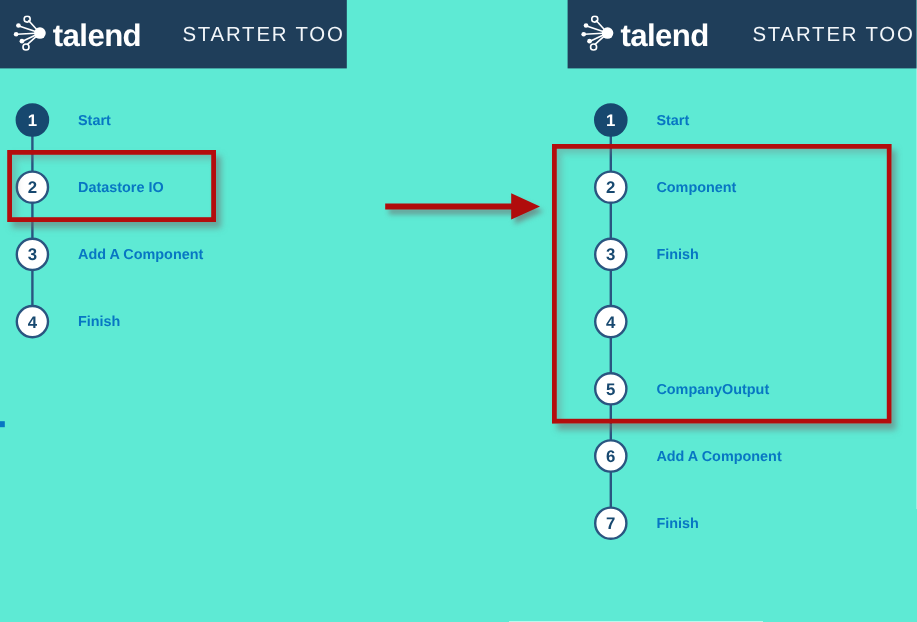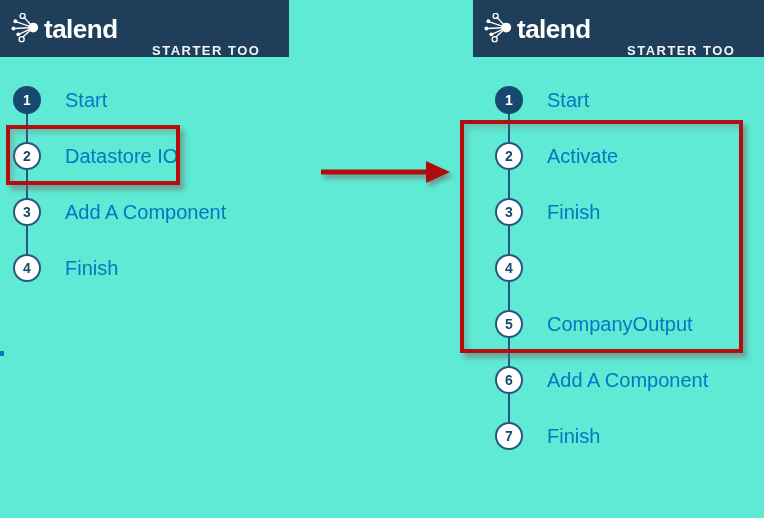--- a/index.html
+++ b/index.html
@@ -22,23 +22,22 @@
   .header-left  { left:0;  width:289px; }
   .header-right { left:473px; width:291px; }
   .logo { display:flex; align-items:center; margin-left:11px; }
   .logo-icon { width:31px; height:31px; flex:0 0 auto; }
   .logo-text {
     color:#ffffff; font-size:26px; font-weight:bold;
     letter-spacing:-0.5px; margin-left:2px; line-height:1;
   }
   .header-title {
     position:absolute; left:152px; top:50%; transform:translateY(-50%);
-    color:#f2f6fa; font-size:13px; font-weight:bold;
+    color:#f2f6fa; font-size:17px; font-weight:normal;
     letter-spacing:1.5px;
-    margin-top:21px;
   }
   .header-right .header-title { left:154px; }
 
   
   .stepper-line {
     position:absolute; width:2px;
     background:var(--line-color,#2a5580);
     z-index:1;
   }
   .line-left  { left:26px;  top:100px; height:168px; }
@@ -59,21 +58,21 @@
     color:var(--circle-fill,#17486f);
   }
   .step-circle.filled {
     background:var(--circle-fill,#17486f);
     border:2px solid var(--circle-fill,#17486f);
     color:#ffffff;
   }
   .step-label {
     margin-left:24px;
     color:var(--label-blue,#0776c3);
-    font-size:20px; font-weight:normal;
+    font-size:12px; font-weight:bold;
     white-space:nowrap;
   }
 
   
   .highlight-box {
     position:absolute; z-index:3;
     border:4px solid var(--red,#b30d0d);
     background:transparent;
     box-shadow: 4px 5px 5px rgba(110,110,110,0.55),
                 inset 4px 4px 5px rgba(120,120,120,0.35);
@@ -183,21 +182,21 @@
       <span class="step-circle filled">
         <span class="step-num">1</span>
       </span>
       <span class="step-label">Start</span>
     </li>
 
     <li class="step">
       <span class="step-circle outlined">
         <span class="step-num">2</span>
       </span>
-      <span class="step-label">Activate</span>
+      <span class="step-label">Component</span>
     </li>
 
     <li class="step">
       <span class="step-circle outlined">
         <span class="step-num">3</span>
       </span>
       <span class="step-label">Finish</span>
     </li>
 
     <li class="step">

